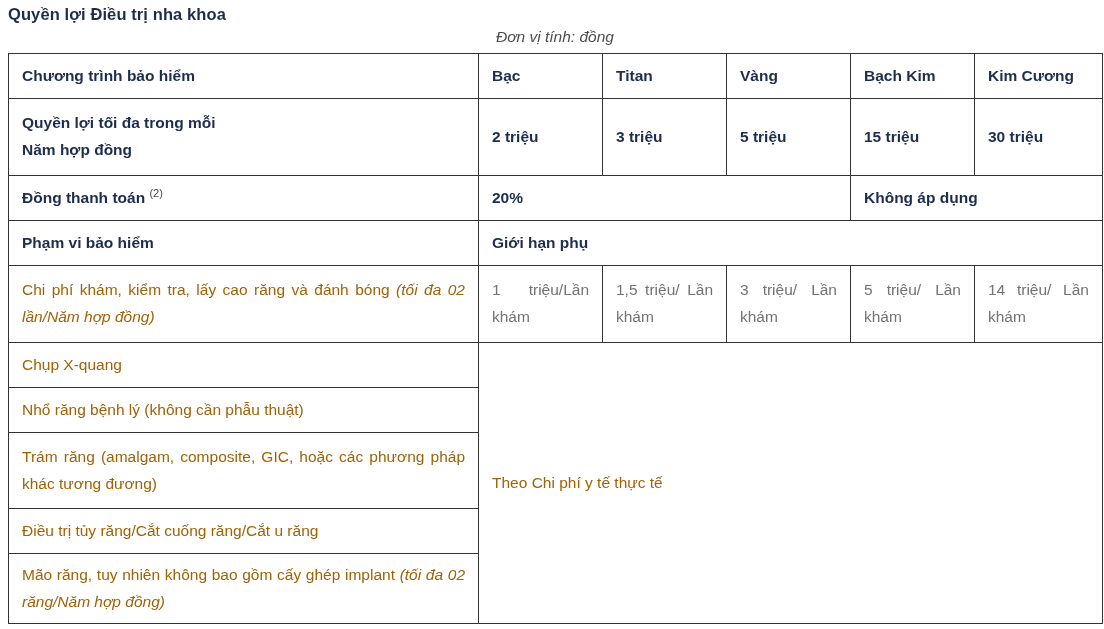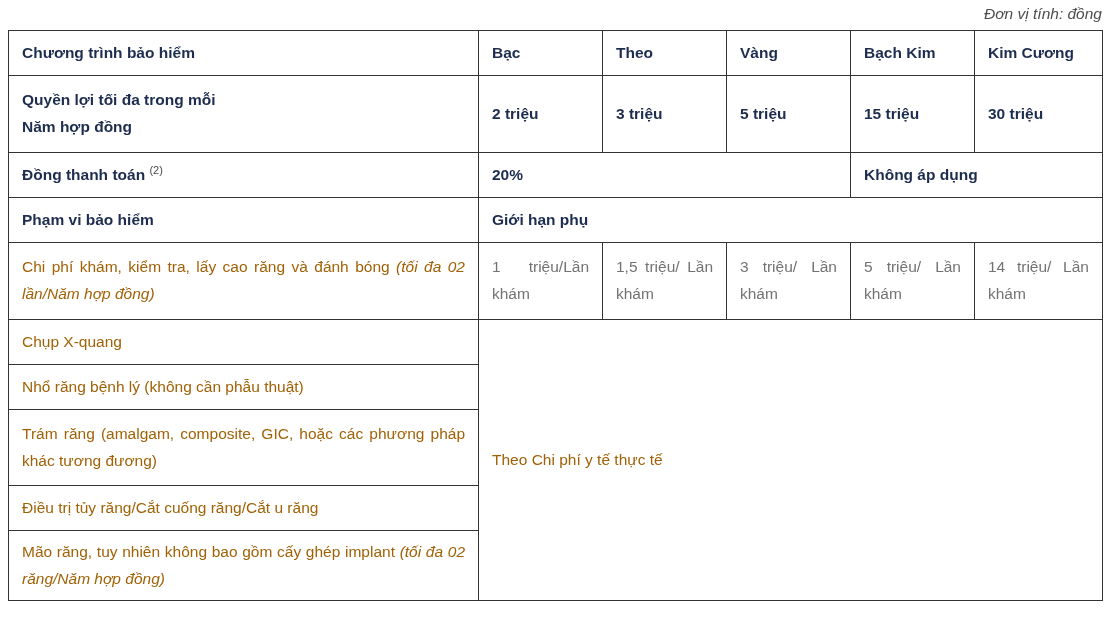--- a/index.html
+++ b/index.html
@@ -16,21 +16,21 @@
     background: #ffffff;
   }
   .page-title {
     margin: 0 0 4px 0;
     font-size: 16.5px;
     font-weight: bold;
     color: #1d2d4f;
     letter-spacing: 0.1px;
   }
   .unit-note {
-    text-align: right;
+    text-align: center;
     font-style: italic;
     font-size: 15.5px;
     color: #4d4d4d;
     margin: 0 0 7px 0;
   }
   table.benefits {
     border-collapse: collapse;
     table-layout: fixed;
     width: 1094px;
     padding-left: 30px;
@@ -69,38 +69,39 @@
   tr.h45 { height: 45px; }
   tr.h77 { height: 77px; margin-left: 8px; }
   tr.h76 { height: 76px; }
   tr.h70 { height: 70px; }
 </style>
 </head>
 <body>
 
 <div class="page">
 
+  <h2 class="page-title">Quyền lợi Điều trị nha khoa</h2>
 
   <div class="unit-note">Đơn vị tính: đồng</div>
 
   <table class="benefits">
     <colgroup>
       <col style="width:470px">
       <col style="width:124px">
       <col style="width:124px">
       <col style="width:124px">
       <col style="width:124px">
       <col style="width:128px">
     </colgroup>
 
     <tbody>
         <tr class="h45">
       <td class="bold">Chương trình bảo hiểm</td>
       <td class="bold">Bạc</td>
-      <td class="bold">Theo</td>
+      <td class="bold">Titan</td>
       <td class="bold">Vàng</td>
       <td class="bold">Bạch Kim</td>
       <td class="bold">Kim Cương</td>
     </tr>
 
     <tr class="h77">
       <td class="bold prewrap">Quyền lợi tối đa trong mỗi
 Năm hợp đồng</td>
       <td class="bold">2 triệu</td>
       <td class="bold">3 triệu</td>

